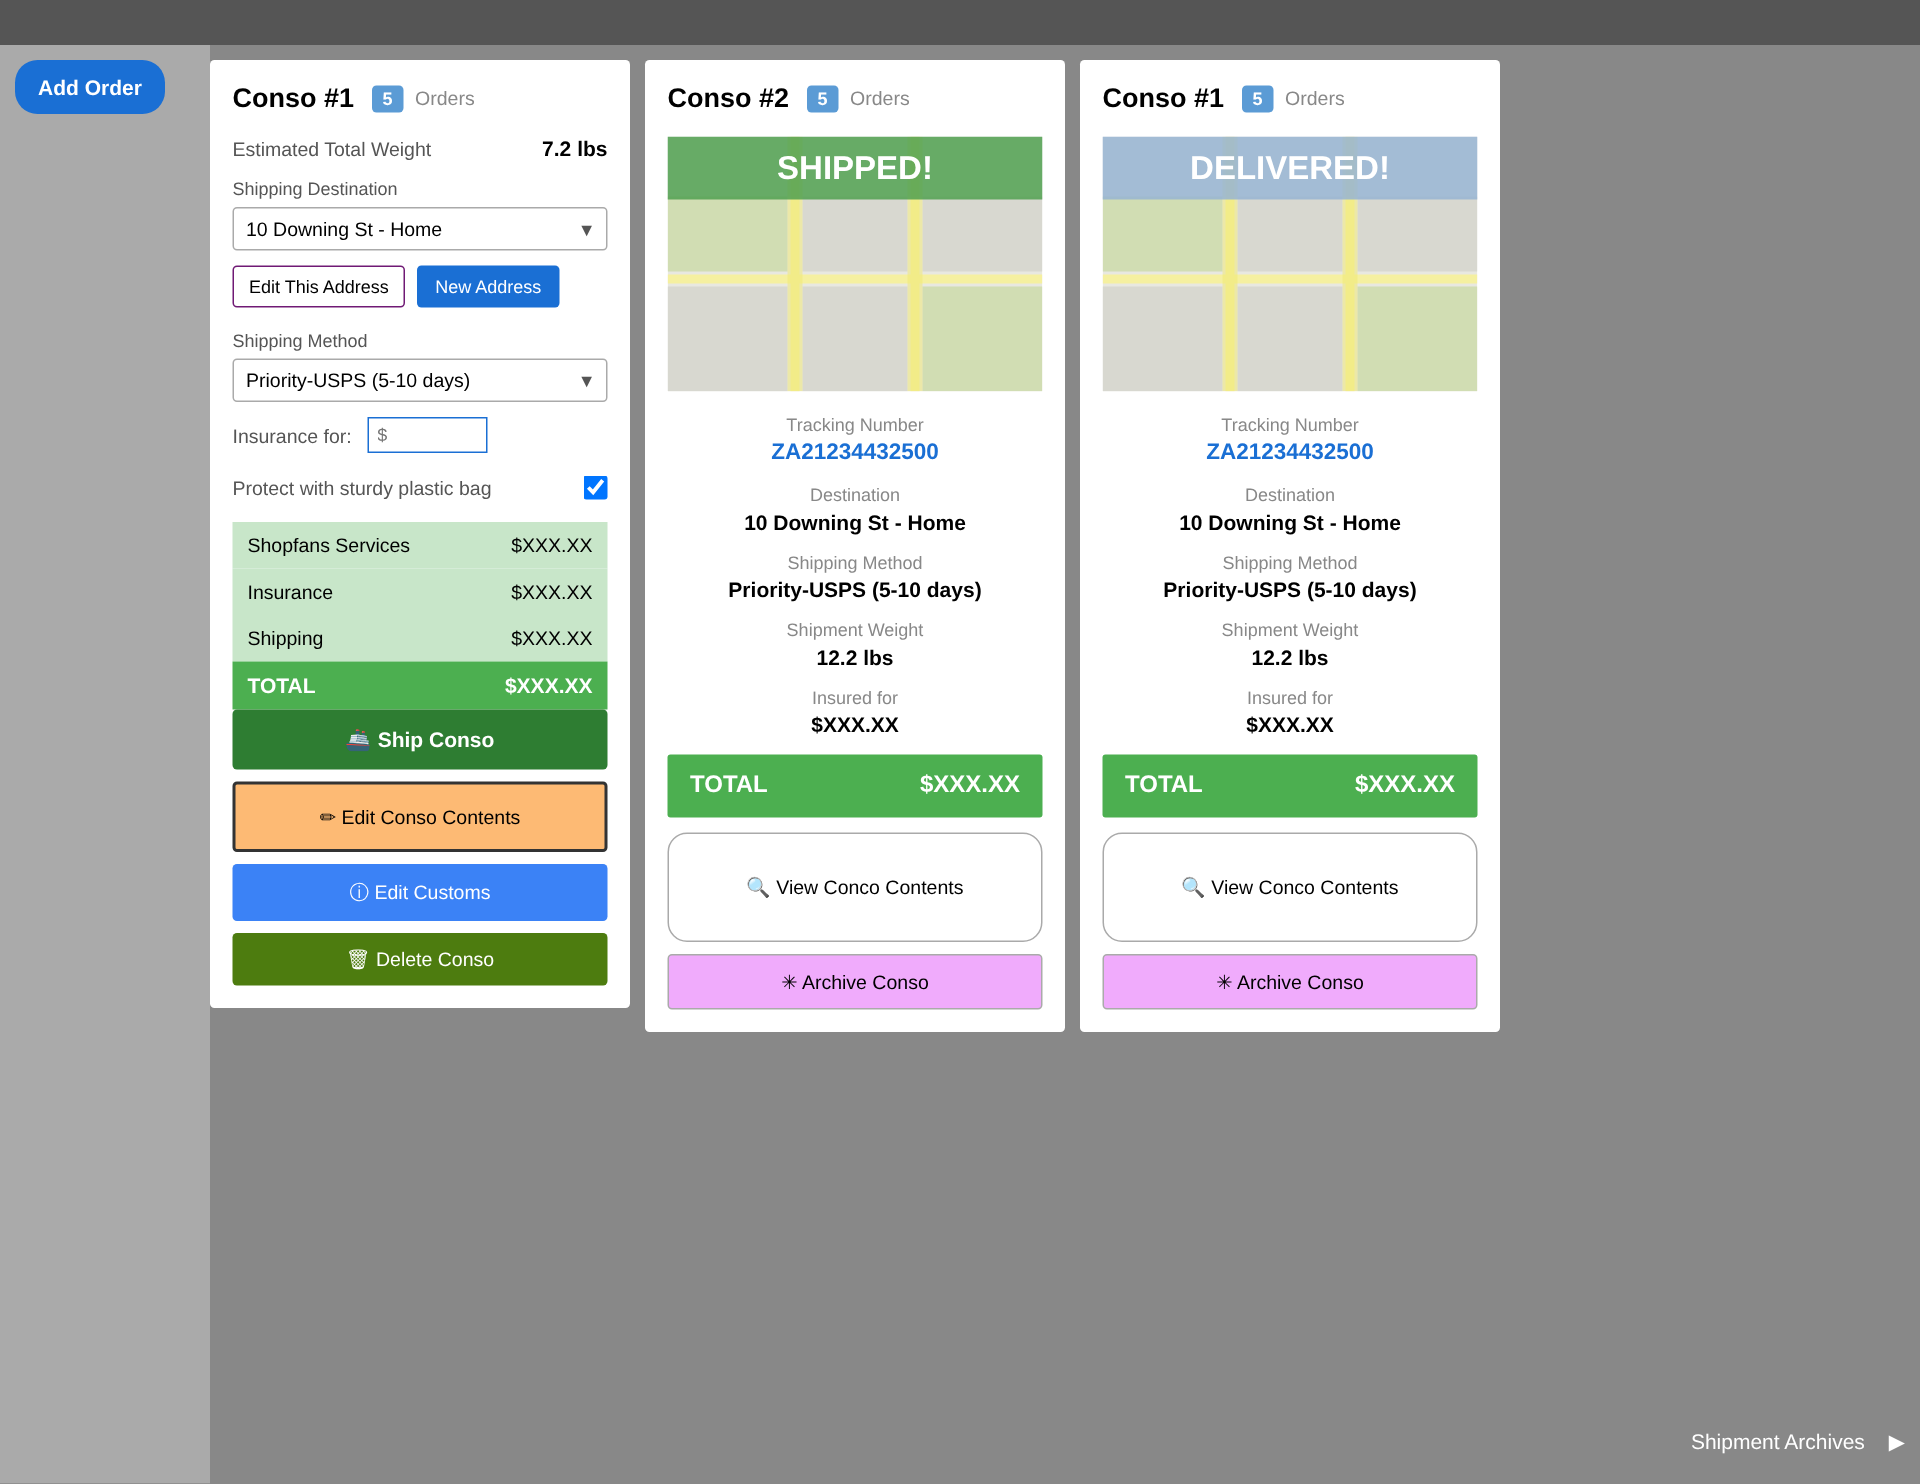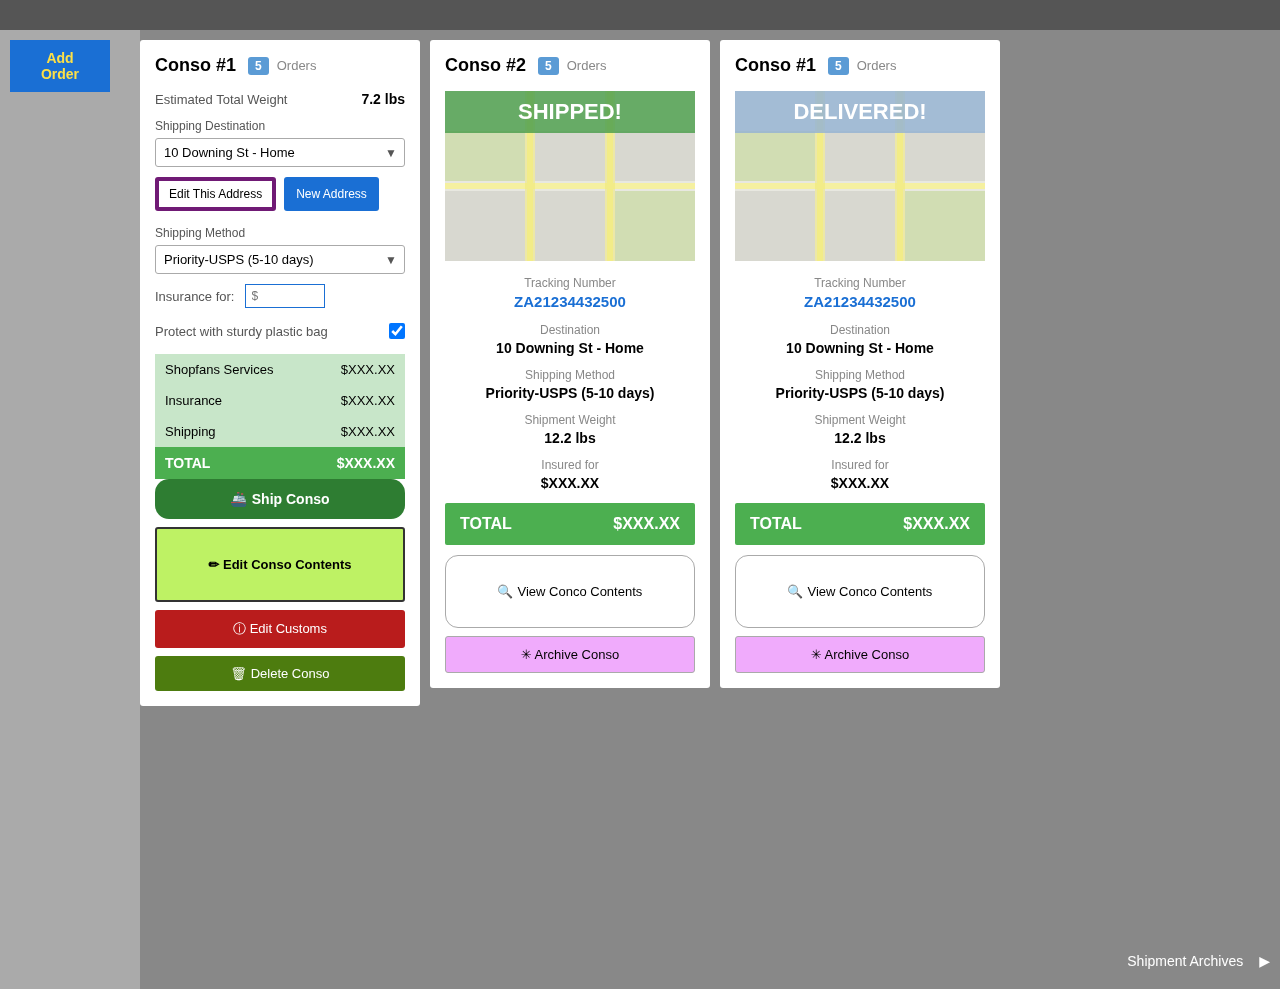--- a/index.html
+++ b/index.html
@@ -23,27 +23,27 @@
     .left-sidebar {
       width: 140px;
       background: #aaa;
       padding: 10px;
       display: flex;
       flex-direction: column;
       align-items: flex-start;
     }
     .add-order-btn {
       background: #1a6fd4;
-      color: #fde047;
+      color: #ffffff;
       border: none;
-      padding: 10px 20px;
+      padding: 10px 4px;
       font-size: 14px;
       font-weight: bold;
       cursor: pointer;
-      border-radius: 0;
+      border-radius: 15px;
       width: 100px;
     }
     .columns-wrapper {
       display: flex;
       flex: 1;
       gap: 0;
       padding: 10px 10px 10px 0;
       overflow-x: auto;
       align-items: flex-start;
     }
@@ -120,21 +120,21 @@
       pointer-events: none;
       font-size: 12px;
       color: #555;
     }
     .address-buttons {
       display: flex;
       gap: 8px;
       margin-bottom: 15px;
     }
     .edit-address-btn {
-      border: 4px solid #701a75;
+      border: 1px solid #701a75;
       background: white;
       padding: 6px 10px;
       font-size: 12px;
       cursor: pointer;
       border-radius: 3px;
     }
     .new-address-btn {
       border: none;
       background: #1a6fd4;
       color: white;
@@ -196,35 +196,34 @@
       gap: 8px;
     }
     .ship-btn {
       background: #2e7d32;
       color: white;
       border: none;
       padding: 12px;
       font-size: 14px;
       font-weight: bold;
       cursor: pointer;
-      border-radius: 14px;
+      border-radius: 3px;
       width: 100%;
     }
     .edit-conso-btn {
-      background: #bef264;
+      background: #fdba74;
       border: 2px solid #333;
-      padding: 28px;
-      font-size: 13px;
-      cursor: pointer;
-      border-radius: 3px;
-      width: 100%;
-      font-weight: bold;
+      padding: 14px;
+      font-size: 13px;
+      cursor: pointer;
+      border-radius: 3px;
+      width: 100%;
     }
     .edit-customs-btn {
-      background: #b91c1c;
+      background: #3b82f6;
       color: white;
       border: none;
       padding: 10px;
       font-size: 13px;
       cursor: pointer;
       border-radius: 3px;
       width: 100%;
     }
     .delete-btn {
       background: #4d7c0f;

